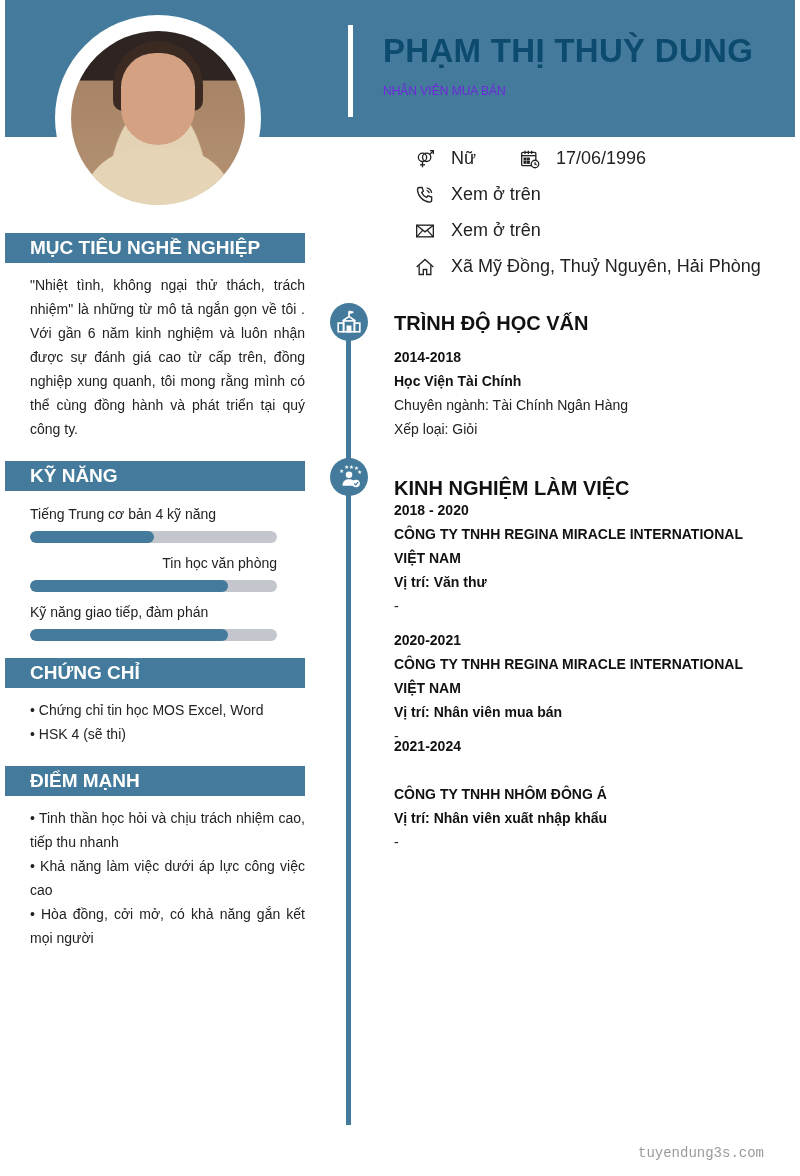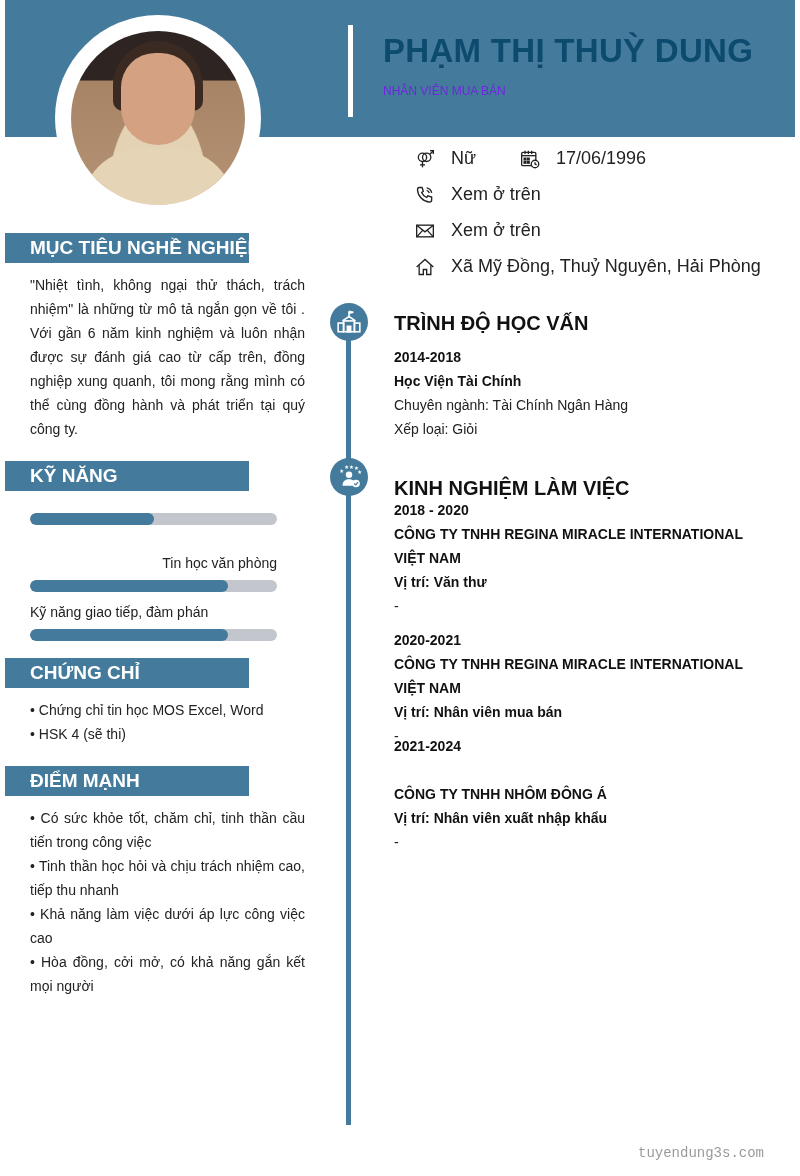--- a/index.html
+++ b/index.html
@@ -16,21 +16,21 @@
   .photo .face { position: absolute; left: 50px; top: 22px; width: 74px; height: 92px; border-radius: 37px 37px 40px 40px; background: #d4a182; }
   .photo .hood { position: absolute; left: 10px; top: 118px; width: 154px; height: 80px; border-radius: 60px 60px 0 0; background: #e6d4b6; }
 
   .title-divider { position: absolute; left: 348px; top: 25px; width: 5px; height: 92px; background: #ffffff; }
   .name { position: absolute; left: 383px; top: 32px; font-size: 33px; font-weight: bold; color: #0c4a6e; letter-spacing: 0.3px; white-space: nowrap; }
   .job-title { position: absolute; left: 383px; top: 84px; font-size: 12px; color: #6d28d9; white-space: nowrap; }
 
   .contact-row { position: absolute; display: flex; align-items: center; font-size: 18px; color: #222; white-space: nowrap; }
   .contact-row svg { width: 20px; height: 20px; margin-right: 16px; }
 
-  .section-bar { position: absolute; left: 5px; width: 244px; height: 30px; background: #447b9c; color: #fff; font-weight: bold; font-size: 19px; padding-left: 25px; line-height: 30px; white-space: nowrap; }
+  .section-bar { position: absolute; left: 5px; width: 300px; height: 30px; background: #447b9c; color: #fff; font-weight: bold; font-size: 19px; padding-left: 25px; line-height: 30px; white-space: nowrap; }
 
   .para { position: absolute; left: 30px; width: 275px; font-size: 14px; line-height: 24px; text-align: justify; color: #222; }
   .list-line { font-size: 14px; line-height: 24px; color: #222; }
 
   .skill { position: absolute; left: 30px; width: 247px; }
   .skill-label { font-size: 14px; line-height: 18px; color: #222; white-space: nowrap; }
   .skill-track { margin-top: 8px; height: 12px; border-radius: 6px; background: #c3c6cd; position: relative; overflow: hidden; }
   .skill-fill { position: absolute; left: 0; top: 0; height: 12px; border-radius: 6px; background: #447b9c; }
 
   .timeline-line { position: absolute; left: 346px; top: 305px; width: 5px; height: 820px; background: #447b9c; }
@@ -107,20 +107,21 @@
       <path d="M5 10 L5 21 L10 21 L10 15 L14 15 L14 21 L19 21 L19 10"></path>
   </svg>
   <span>Xã Mỹ Đồng, Thuỷ Nguyên, Hải Phòng</span>
 </div>
 
 <div class="section-bar" style="top:233px;">MỤC TIÊU NGHỀ NGHIỆP</div>
 <div class="para" style="top:273px;">"Nhiệt tình, không ngại thử thách, trách nhiệm" là những từ mô tả ngắn gọn về tôi . Với gần 6 năm kinh nghiệm và luôn nhận được sự đánh giá cao từ cấp trên, đồng nghiệp xung quanh, tôi mong rằng mình có thể cùng đồng hành và phát triển tại quý công ty.</div>
 
 <div class="section-bar" style="top:461px;">KỸ NĂNG</div>
 <div class="skill" style="top:505px;">
+  <div class="skill-label">Tiếng Trung cơ bản 4 kỹ năng</div>
   <div class="skill-track">
       <div class="skill-fill" style="width:50%;"></div>
     </div>
 </div>
 <div class="skill" style="top:554px;text-align:right;">
   <div class="skill-label">Tin học văn phòng</div>
   <div class="skill-track">
       <div class="skill-fill" style="width:80%;"></div>
     </div>
 </div>
@@ -132,21 +133,20 @@
 </div>
 
 <div class="section-bar" style="top:658px;">CHỨNG CHỈ</div>
 <div class="para" style="top:698px; text-align:left;">
   <div class="list-line">• Chứng chỉ tin học MOS Excel, Word</div>
   <div class="list-line">• HSK 4 (sẽ thi)</div>
 </div>
 
 <div class="section-bar" style="top:766px;">ĐIỂM MẠNH</div>
 <div class="para" style="top:806px;">
-  <div class="list-line">• Có sức khỏe tốt, chăm chỉ, tinh thần cầu tiến trong công việc</div>
   <div class="list-line">• Tinh thần học hỏi và chịu trách nhiệm cao, tiếp thu nhanh</div>
   <div class="list-line">• Khả năng làm việc dưới áp lực công việc cao</div>
   <div class="list-line">• Hòa đồng, cởi mở, có khả năng gắn kết mọi người</div>
 </div>
 
 <div class="timeline-line"></div>
 <div class="timeline-icon" style="left:330px; top:303px;">
   <svg viewBox="0 0 24 24" fill="none" stroke="#fff" stroke-width="1.5">
     <line x1="12" y1="2" x2="12" y2="7"></line>
       <path d="M12 2 L16 3 L12 4" fill="#fff"></path>

